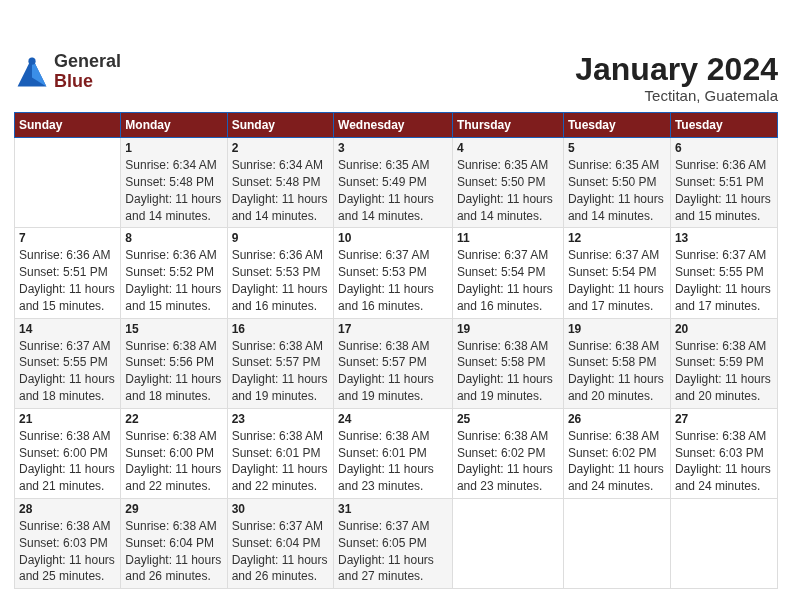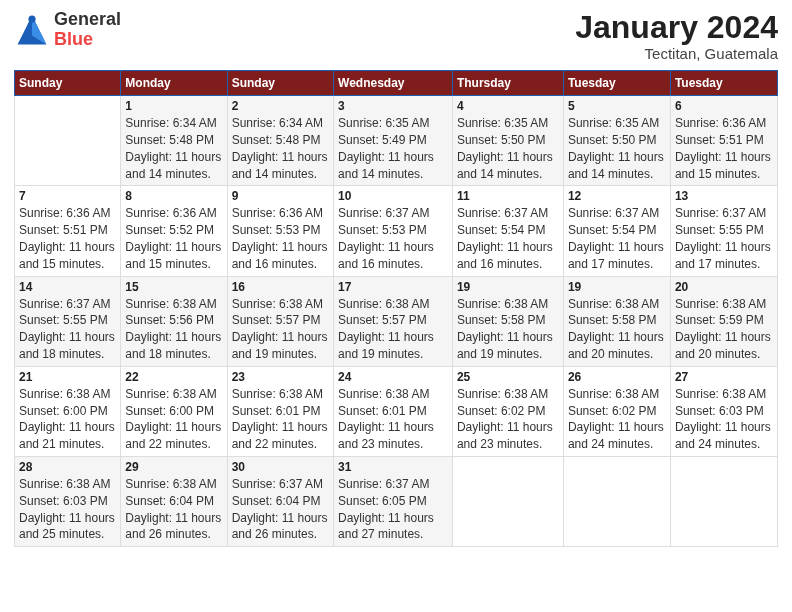--- a/index.html
+++ b/index.html
@@ -6,41 +6,42 @@
     body {
       font-family: Arial, sans-serif;
       background: #fff;
       width: 792px;
       height: 612px;
       overflow: hidden;
     }
     .container {
       width: 792px;
       padding: 10px 14px 10px 14px;
+      margin-top: 42px;
     }
     .header {
       display: flex;
       justify-content: space-between;
       align-items: flex-start;
       margin-bottom: 8px;
     }
     .logo {
       display: flex;
       align-items: center;
       gap: 4px;
     }
     .logo-text {
       display: flex;
       flex-direction: column;
       font-size: 18px;
       font-weight: bold;
       line-height: 1.1;
     }
     .logo-general { color: #333; }
-    .logo-blue { color: #ef4444; }
+    .logo-blue { color: #7f1d1d; }
     .logo-icon {
       width: 36px;
       height: 36px;
     }
     .title-block {
       text-align: right;
     }
     .title-month {
       font-size: 32px;
       font-weight: bold;

